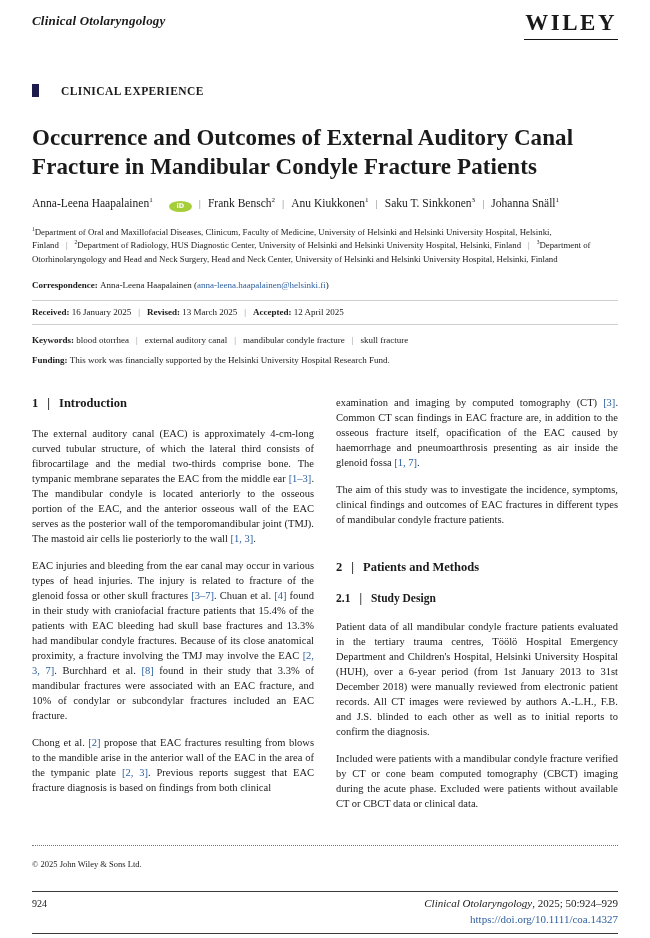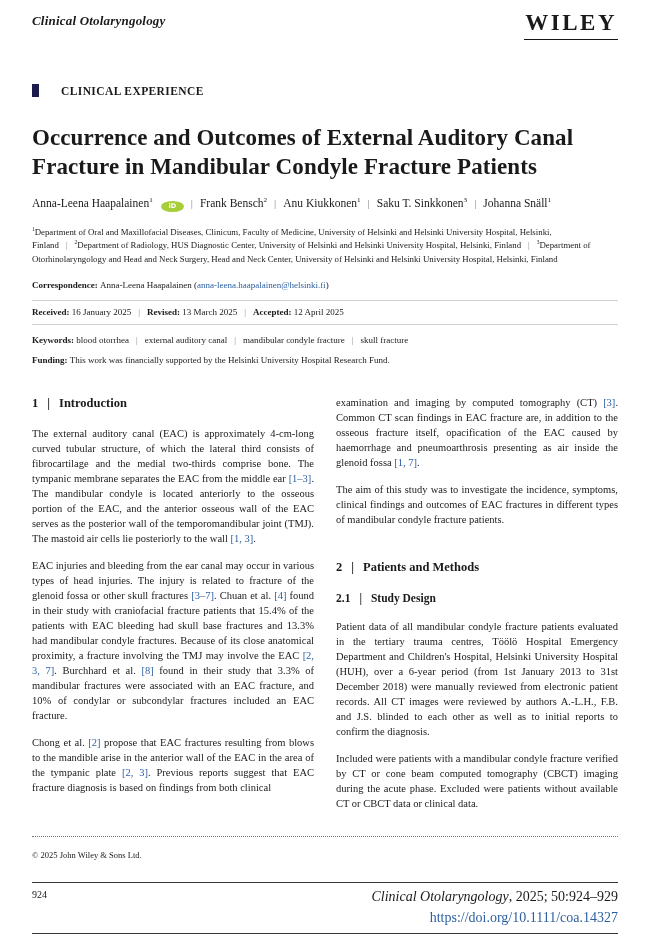--- a/index.html
+++ b/index.html
@@ -27,21 +27,21 @@
   .section-label-row{margin-top:44px;display:flex;align-items:center;gap:22px;font-weight:bold;font-size:11.5px;letter-spacing:.4px;text-align:right;}
   .bar{width:7px;height:13px;background:var(--bar);display:inline-block;flex:0 0 auto;}
 
   
   .title{margin-top:26px;font-size:23px;font-weight:bold;line-height:1.28;letter-spacing:.1px;}
   .authors{margin-top:15px;font-size:11.5px;}
   sup{font-size:.62em;line-height:0;}
   .sep{color:#8a8a8a;margin:0 7px;font-size:.95em;}
   .orcid{display:inline-block;width:23px;height:11px;border-radius:50%;background:var(--orcid);color:#fff;
          font-family:"DejaVu Sans",sans-serif;font-size:6.5px;font-weight:bold;line-height:11px;text-align:center;
-         margin-left:8px;vertical-align:-1px;}
+         margin-left:16px;vertical-align:-1px;}
   .affiliations{margin-top:14px;font-size:8.8px;line-height:1.5;color:#222;}
 
   
   .meta{font-size:9px;line-height:1.4;}
   .corr{margin-top:13px;}
   .dates{margin-top:9px;border-top:1px solid var(--rule);border-bottom:1px solid var(--rule);padding:5px 0;}
   .funding{margin-top:7px;}
   .keywords{margin-top:9px;}
   .bold{font-weight:bold;}
   .italic{font-style:italic;}
@@ -57,21 +57,21 @@
   .hdiv{margin:0 9px;}
   .body-p{margin-bottom:12px;}
 
   
   .footer{position:absolute;left:32px;right:32px;bottom:4px;}
   .foot-dotted{border-top:1px dotted #777;height:1px;}
   .copyright{margin-top:13px;font-size:8.5px;}
   .foot-bottom{margin-top:22px;border-top:1px solid #3a3a3a;border-bottom:1px solid #3a3a3a;
                padding:4px 0 5px;display:flex;justify-content:space-between;align-items:flex-start;}
   .pageno{font-size:10px;padding-top:2px;}
-  .cite-right{text-align:right;font-size:14px;line-height:1.45;}
+  .cite-right{text-align:right;font-size:11px;line-height:1.45;}
   .doi{display:block;}
 </style>
 </head>
 <body>
 
 <div class="page">
 
   <header class="top">
     <div class="journal">Clinical Otolaryngology</div>
     <div class="wiley">WILEY</div>

